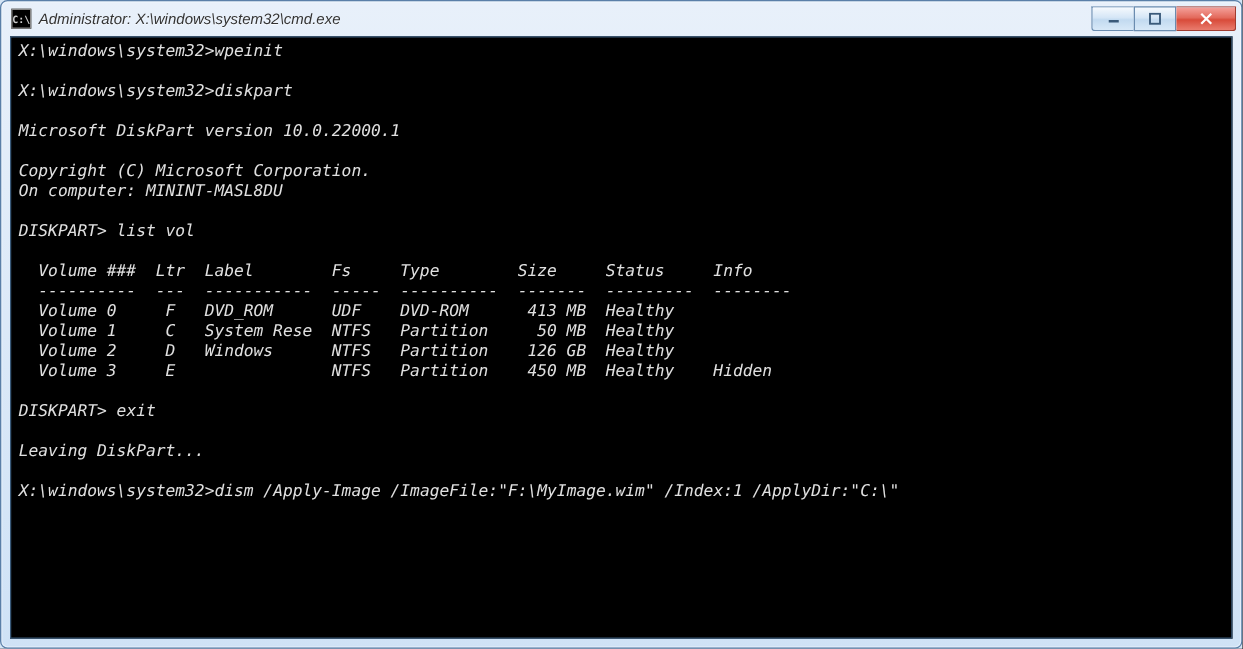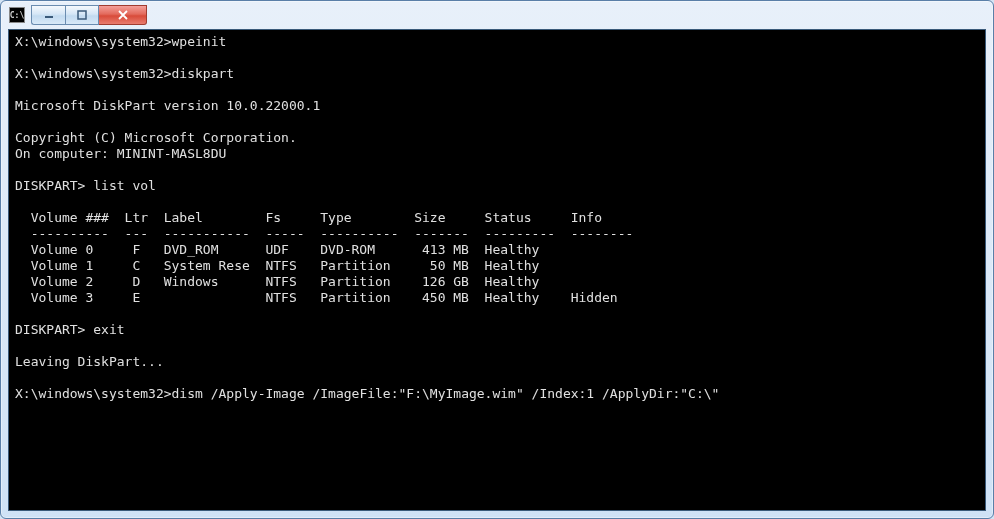--- a/index.html
+++ b/index.html
@@ -80,28 +80,30 @@
       box-shadow: 0 0 4px rgba(0,0,0,0.3) inset;
       overflow: hidden;
     }
     .terminal {
       padding: 4px 6px;
       font-family: "Consolas", "Lucida Console", monospace;
       font-size: 13px;
       line-height: 16px;
       color: #e0e0e0;
       white-space: pre;
+      font-style: italic;
     }
   </style>
 </head>
 <body>
 
 <div class="window">
   <div class="titlebar">
     <div class="title-icon">C:\</div>
+    <div class="title-text">Administrator: X:\windows\system32\cmd.exe</div>
     <div class="window-controls">
       <div class="win-btn min">
         <svg width="10" height="10" viewBox="0 0 10 10">
             <rect x="1" y="6" width="8" height="2" fill="#3a5a7a"></rect>
           </svg>
       </div>
       <div class="win-btn max">
         <svg width="10" height="10" viewBox="0 0 10 10">
             <rect x="1" y="1" width="8" height="8" fill="none" stroke="#3a5a7a" stroke-width="1.5"></rect>
           </svg>

